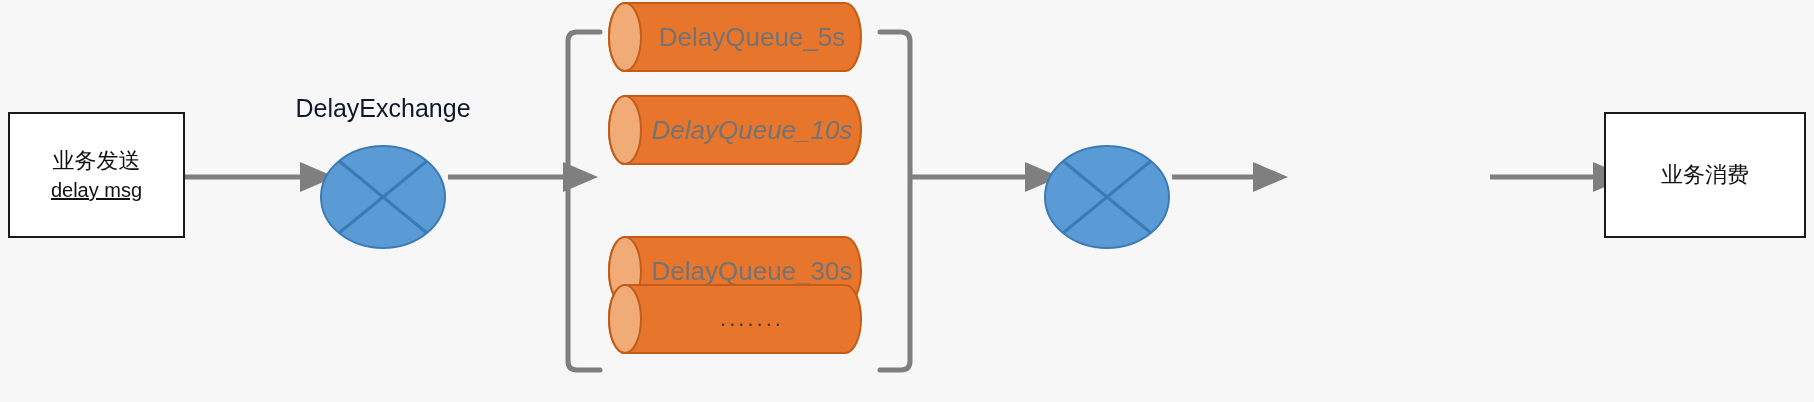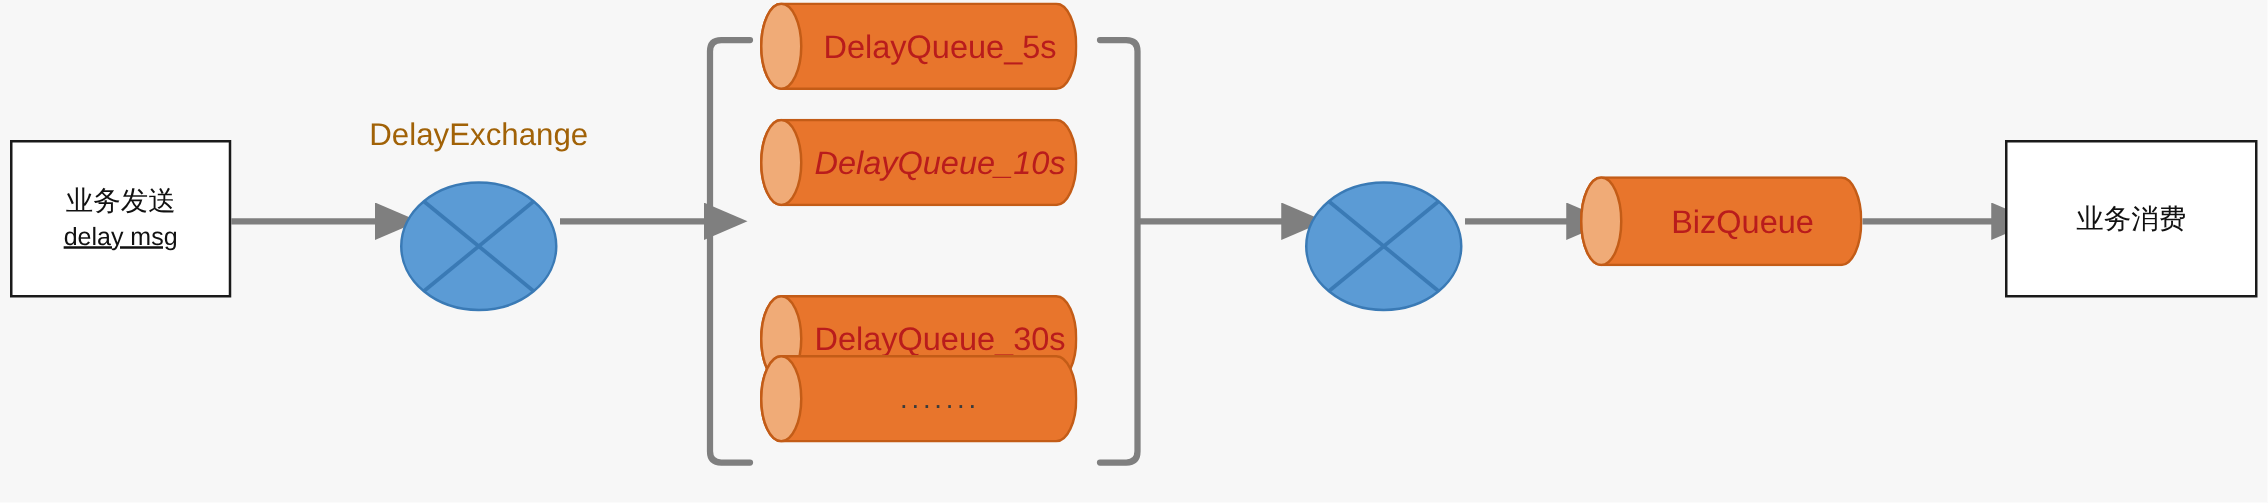--- a/index.html
+++ b/index.html
@@ -41,21 +41,21 @@
   }
 
   
   .exchange {
     position: absolute;
   }
   .exchange svg { display: block; }
   .exchange-label {
     position: absolute;
     font-size: 25px;
-    color: #a16207;
+    color: #0f172a;
     white-space: nowrap;
     text-align: right;
     left: 50%;
     transform: translateX(-50%);
   }
 
   
   .cyl {
     position: absolute;
   }
@@ -65,21 +65,21 @@
     top: 0;
     left: 0;
     right: 0;
     bottom: 0;
     display: flex;
     align-items: center;
     justify-content: center;
     padding-left: 34px;
     box-sizing: border-box;
     font-size: 26px;
-    color: #b91c1c;
+    color: #737373;
     white-space: nowrap;
     pointer-events: none;
   }
   .cyl-label.dots {
     font-size: 22px;
     letter-spacing: 3px;
     color: #3b3b3b;
   }
 
   
@@ -178,25 +178,18 @@
   </div>
 
   <div class="exchange" style="left:1042px; top:122px; width:130px; height:128px;">
     <svg width="130" height="128" viewBox="0 0 130 128">
       <ellipse cx="65" cy="75" rx="62" ry="51" fill="#5b9bd5" stroke="#3a7ab5" stroke-width="2"></ellipse>
       <line x1="21" y1="39" x2="109" y2="111" stroke="#3a7ab5" stroke-width="3"></line>
       <line x1="109" y1="39" x2="21" y2="111" stroke="#3a7ab5" stroke-width="3"></line>
     </svg>
   </div>
 
-  <div class="cyl" style="left:1264px; top:141px; width:226px; height:72px;">
-    <svg width="226" height="72" viewBox="0 0 226 72">
-      <path d="M17,1 H209 A16,35 0 0 1 209,71 H17 A16,35 0 0 1 17,1 Z" fill="#e8752c" stroke="#c35c17" stroke-width="2"></path>
-      <ellipse cx="17" cy="36" rx="16" ry="35" fill="#f0ab77" stroke="#c35c17" stroke-width="2"></ellipse>
-    </svg>
-    <div class="cyl-label">BizQueue</div>
-  </div>
 
   <div class="box" style="left:1604px; top:112px; width:202px; height:126px;text-align:right;">
     <span class="line1">业务消费</span>
   </div>
 
 </div>
 
 </body></html>

